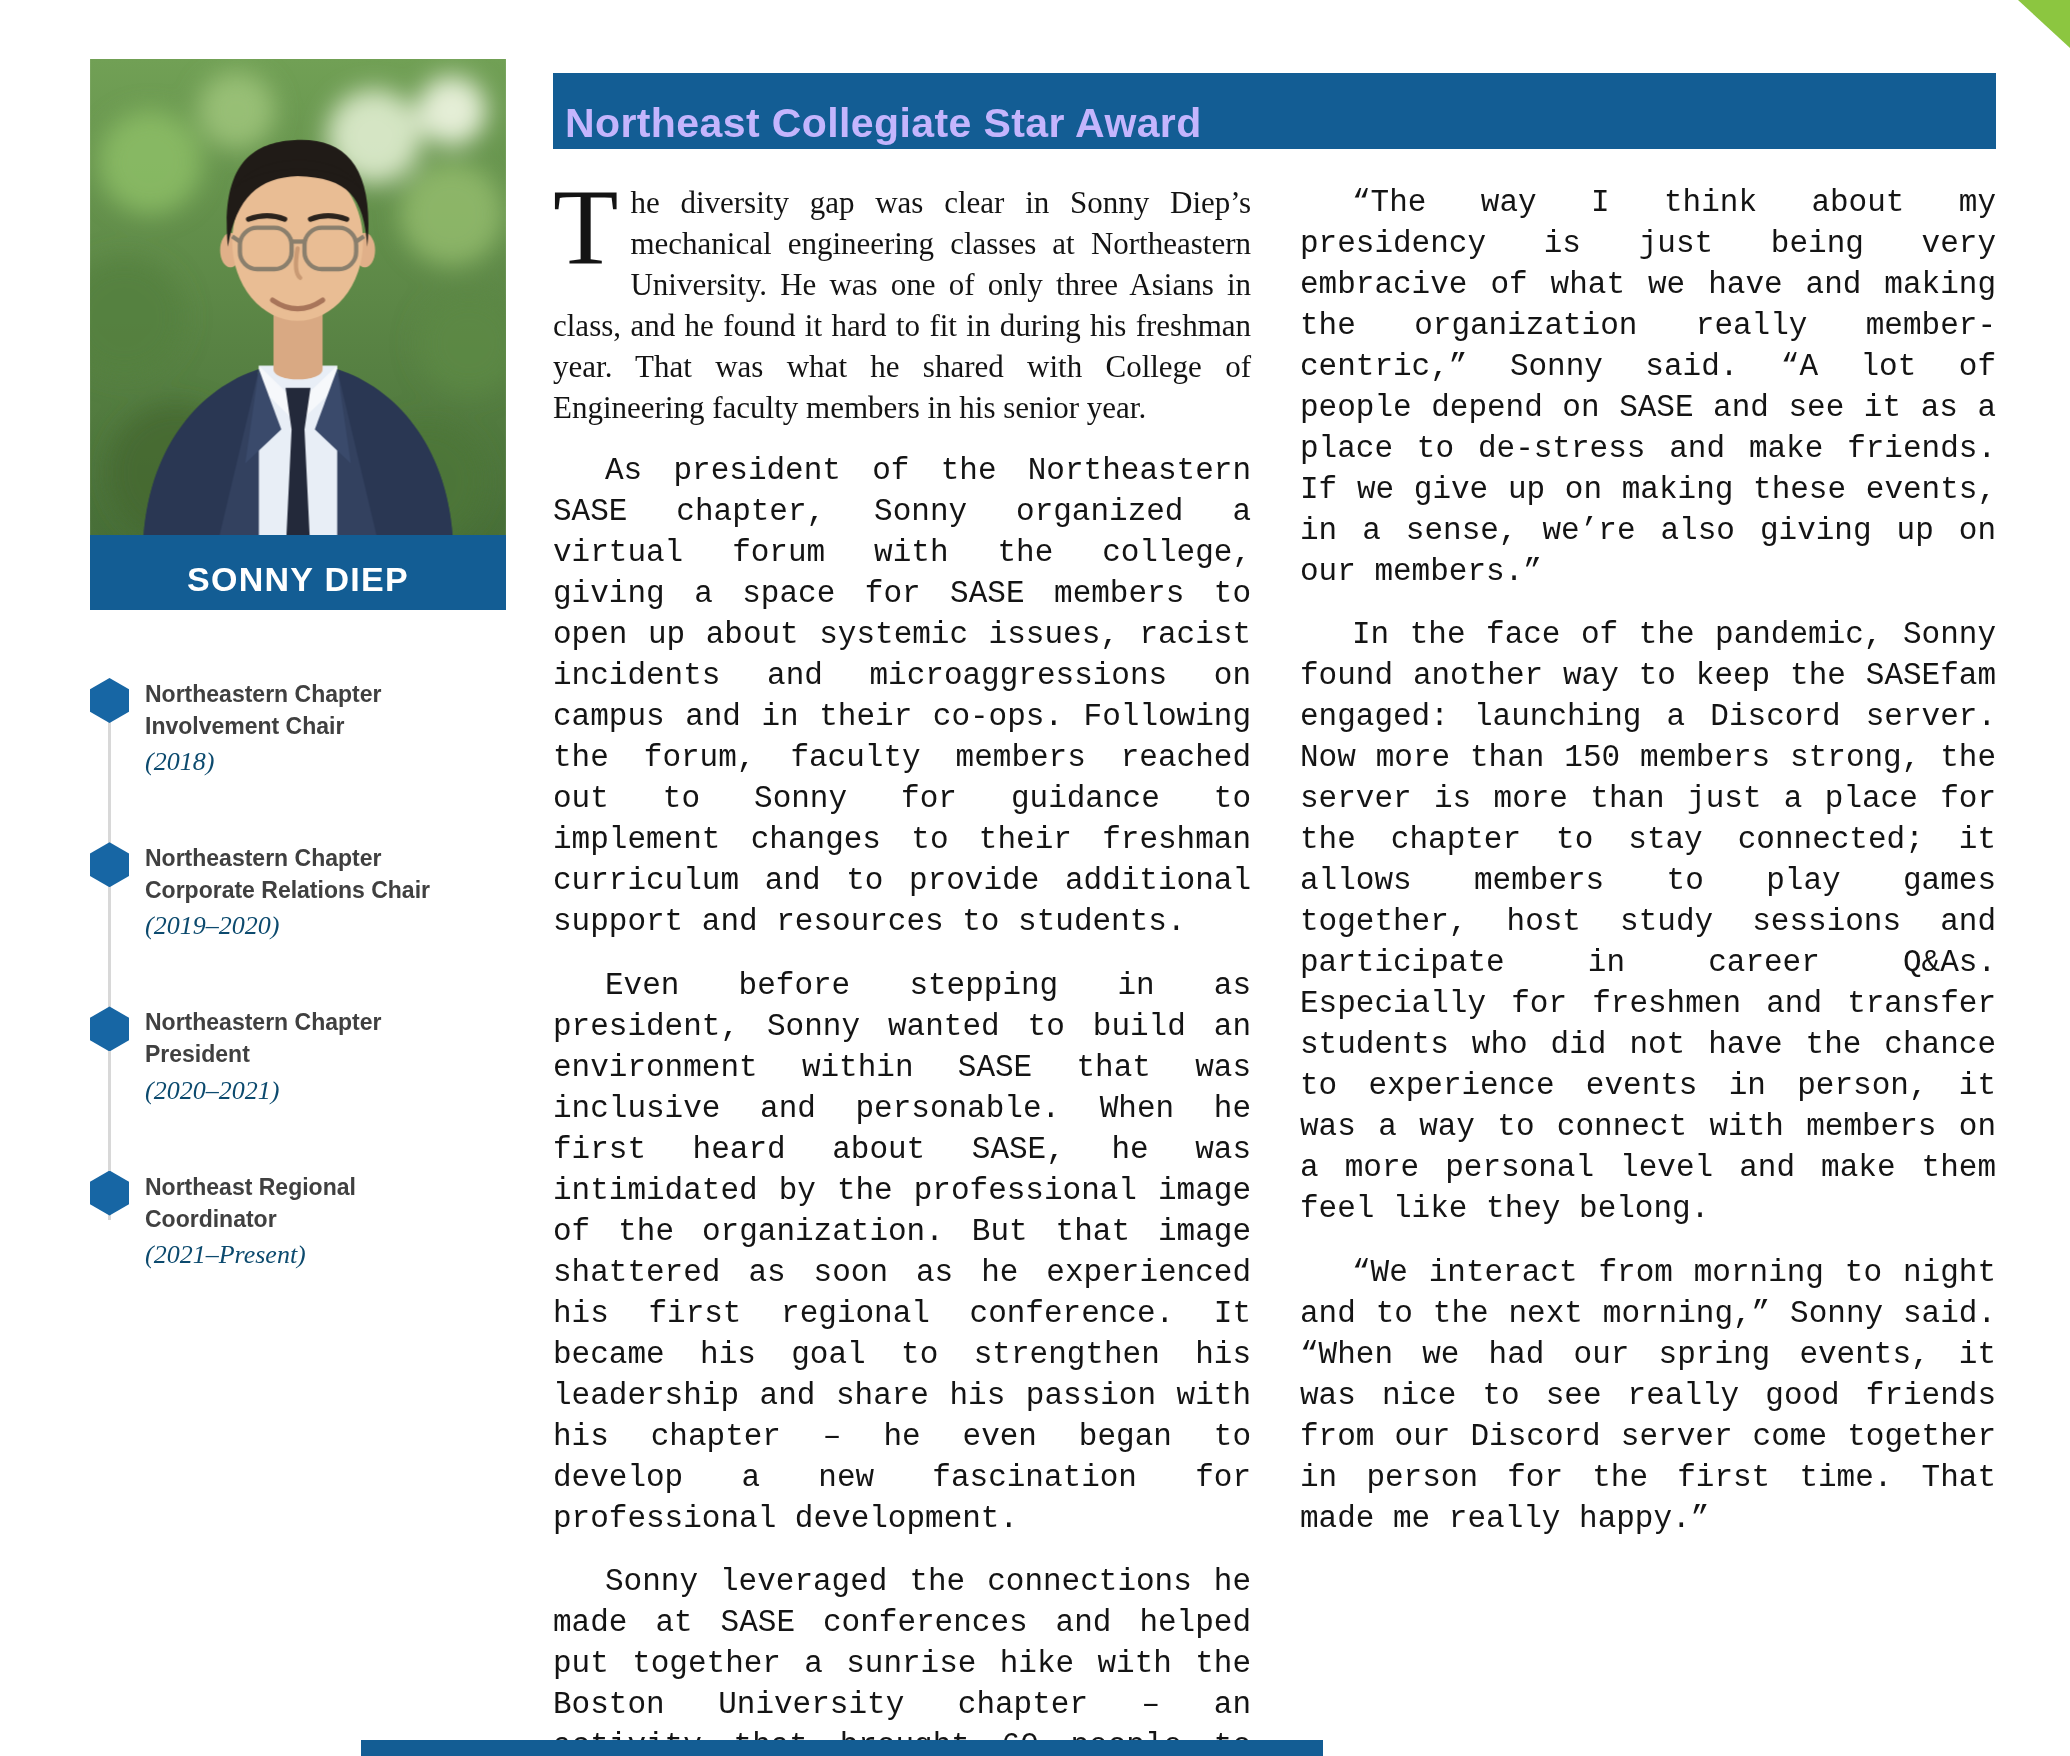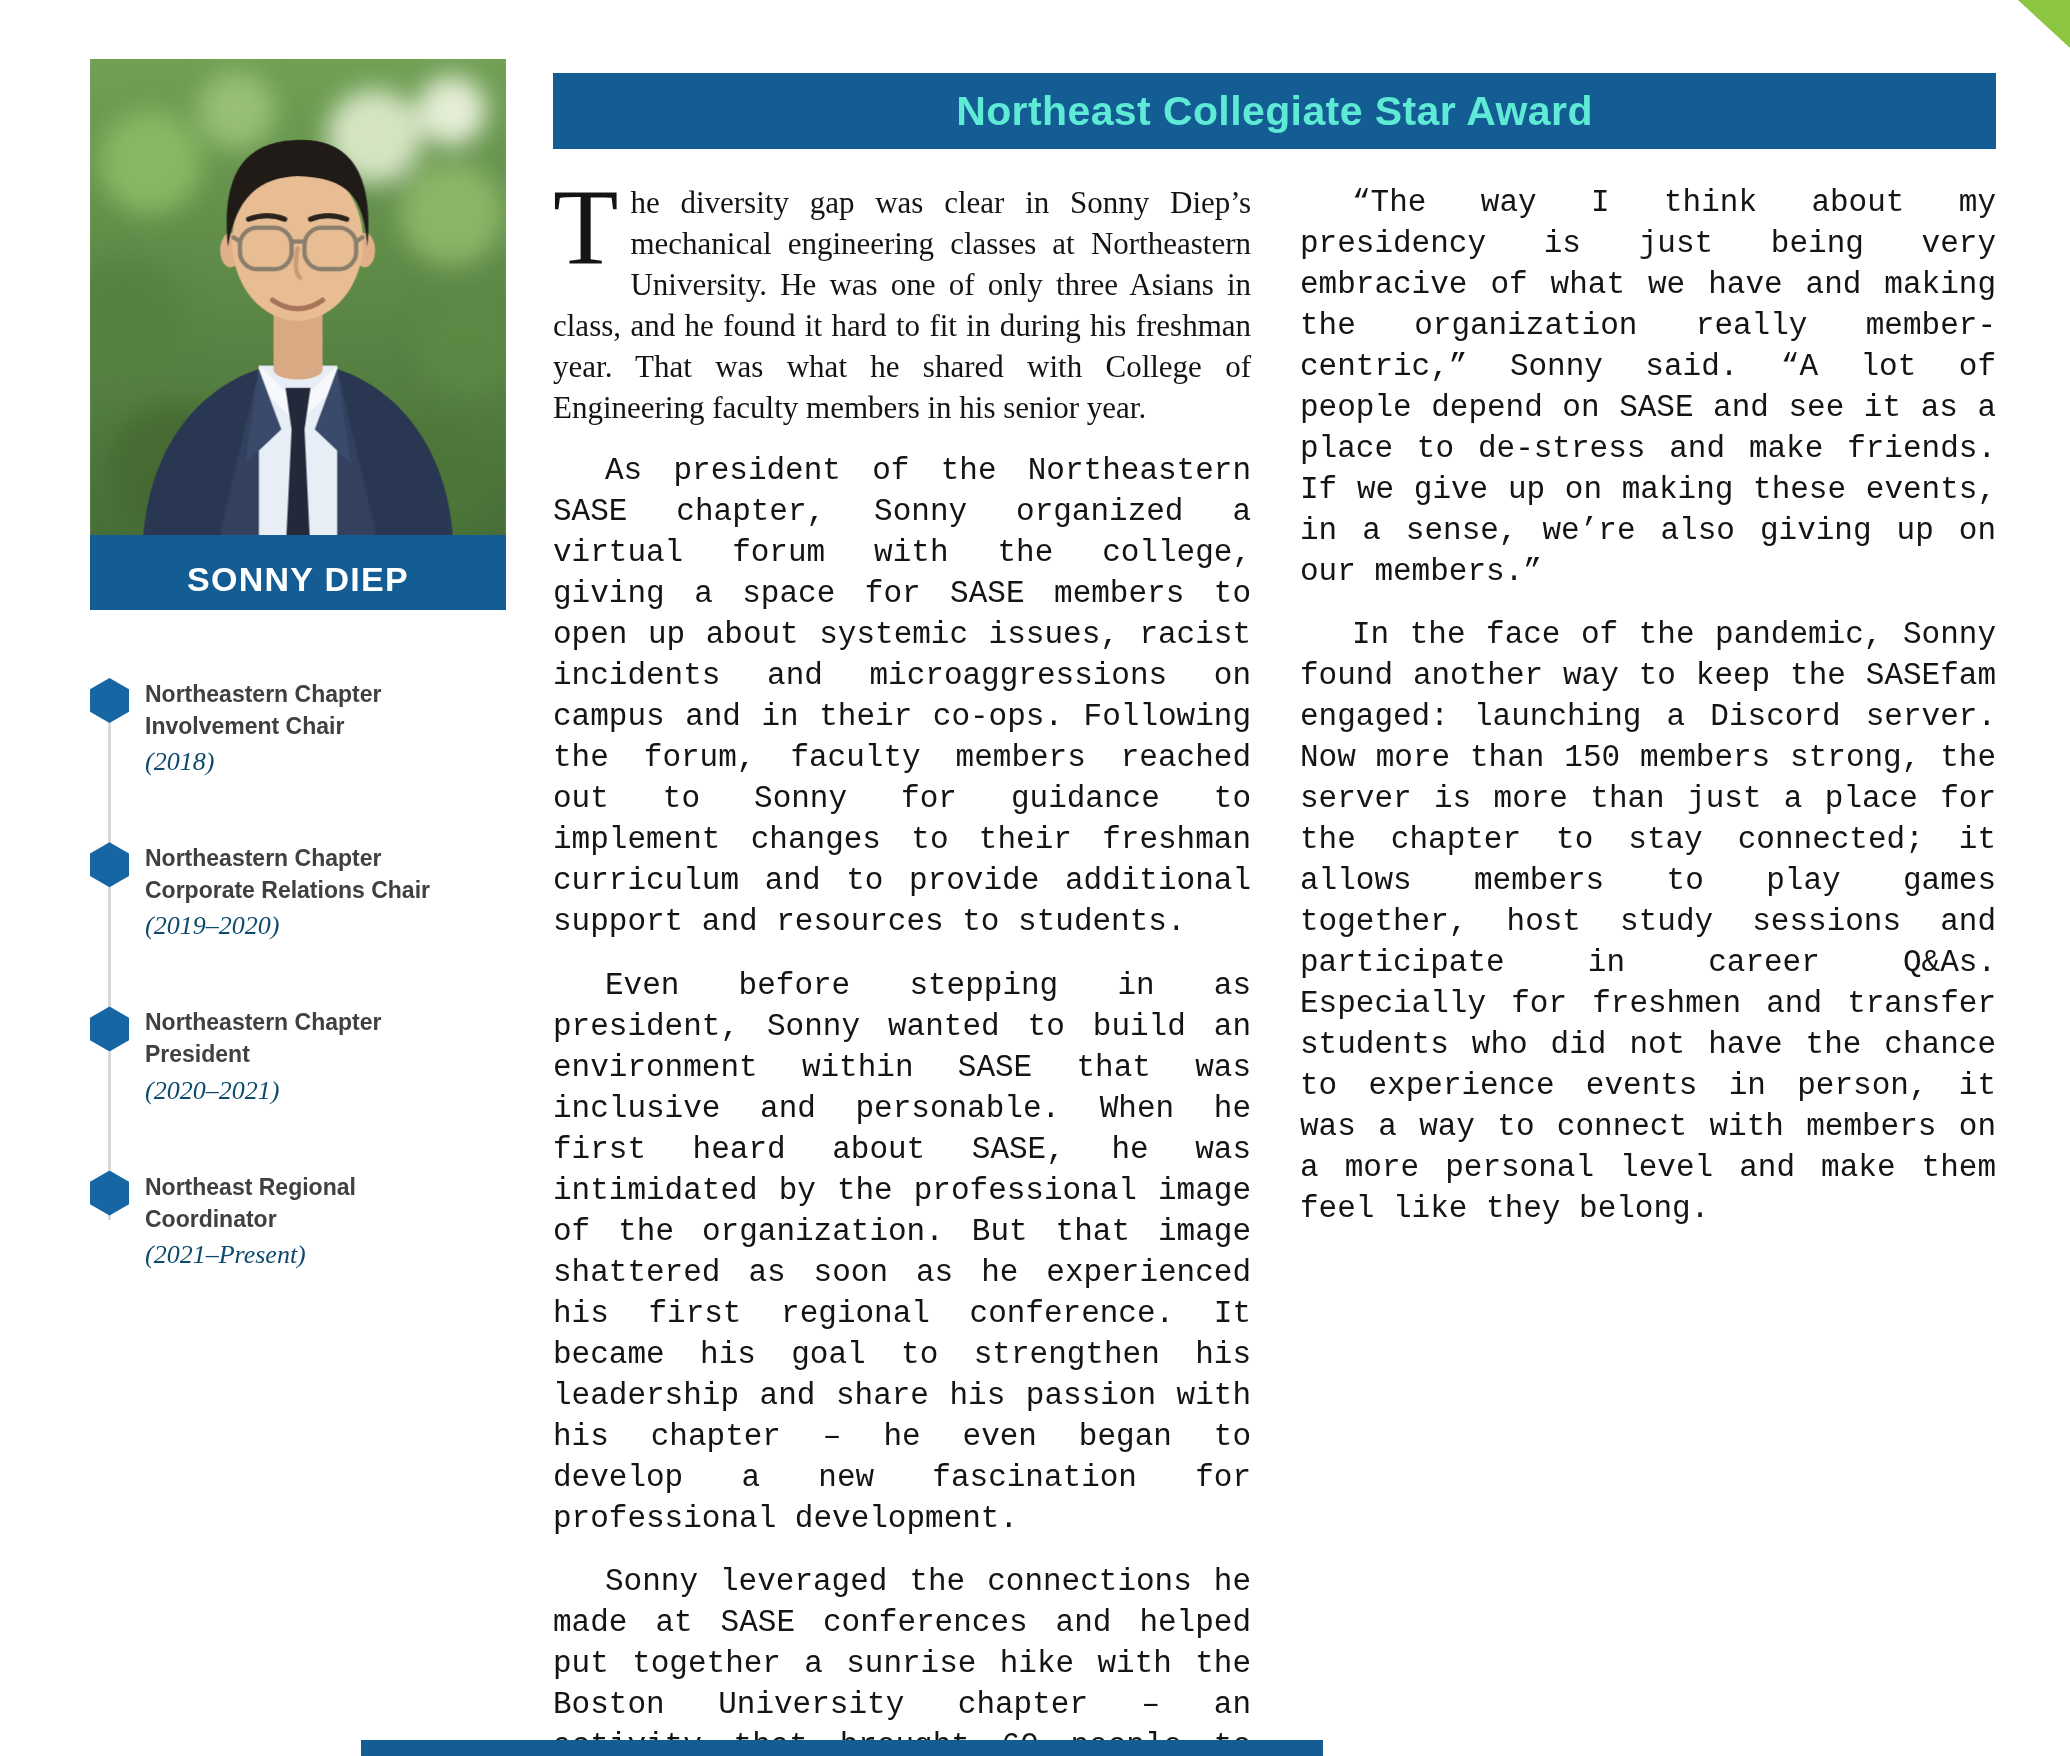--- a/index.html
+++ b/index.html
@@ -71,27 +71,26 @@
     font-size:26px;
     color:#0c4a6e;
   }
   
   .title-banner{
     position:absolute; left:553px; top:73px;
     width:1443px; height:76px;
     background:#135d94;
   }
   .title-banner h1{
-    margin:0;
-    color:#5eead4;
+    margin:12px;
+    color:#c4b5fd;
     font-family:"Liberation Sans", sans-serif;
     font-weight:700;
     font-size:41px;
     line-height:76px;
-    text-align:center;
     letter-spacing:0.4px;
   }
   
   .col{
     position:absolute; top:182px;
     font-size:31px;
     line-height:41px;
     text-align:justify;
   }
   .col1{left:553px; width:698px;}
@@ -222,18 +221,19 @@
   <div class="col col1">
     <p class="para"><span class="dropcap">T</span><span>he diversity gap was clear in Sonny Diep’s mechanical engineering classes at Northeastern University. He was one of only three Asians in class, and he found it hard to fit in during his freshman year. That was what he shared with College of Engineering faculty members in his senior year.</span></p>
     <p class="para indent">As president of the Northeastern SASE chapter, Sonny organized a virtual forum with the college, giving a space for SASE members to open up about systemic issues, racist incidents and microaggressions on campus and in their co-ops. Following the forum, faculty members reached out to Sonny for guidance to implement changes to their freshman curriculum and to provide additional support and resources to students.</p>
     <p class="para indent">Even before stepping in as president, Sonny wanted to build an environment within SASE that was inclusive and personable. When he first heard about SASE, he was intimidated by the professional image of the organization. But that image shattered as soon as he experienced his first regional conference. It became his goal to strengthen his leadership and share his passion with his chapter – he even began to develop a new fascination for professional development.</p>
     <p class="para indent">Sonny leveraged the connections he made at SASE conferences and helped put together a sunrise hike with the Boston University chapter – an activity that brought 60 people to the top of a mountain in New Hampshire while pitch black. Bonding with the Boston University chapter opened new opportunities for collaboration, including a series of live-streamed League of Legends tournaments the next year.</p>
   </div>
 
   <div class="col col2">
     <p class="para indent">“The way I think about my presidency is just being very embracive of what we have and making the organization really member-centric,” Sonny said. “A lot of people depend on SASE and see it as a place to de-stress and make friends. If we give up on making these events, in a sense, we’re also giving up on our members.”</p>
     <p class="para indent">In the face of the pandemic, Sonny found another way to keep the SASEfam engaged: launching a Discord server. Now more than 150 members strong, the server is more than just a place for the chapter to stay connected; it allows members to play games together, host study sessions and participate in career Q&amp;As. Especially for freshmen and transfer students who did not have the chance to experience events in person, it was a way to connect with members on a more personal level and make them feel like they belong.</p>
+    <p class="para indent">“We interact from morning to night and to the next morning,” Sonny said. “When we had our spring events, it was nice to see really good friends from our Discord server come together in person for the first time. That made me really happy.”</p>
   </div>
 
   <div class="footer-bar"></div>
 
 </div>
 
 
 </body></html>

